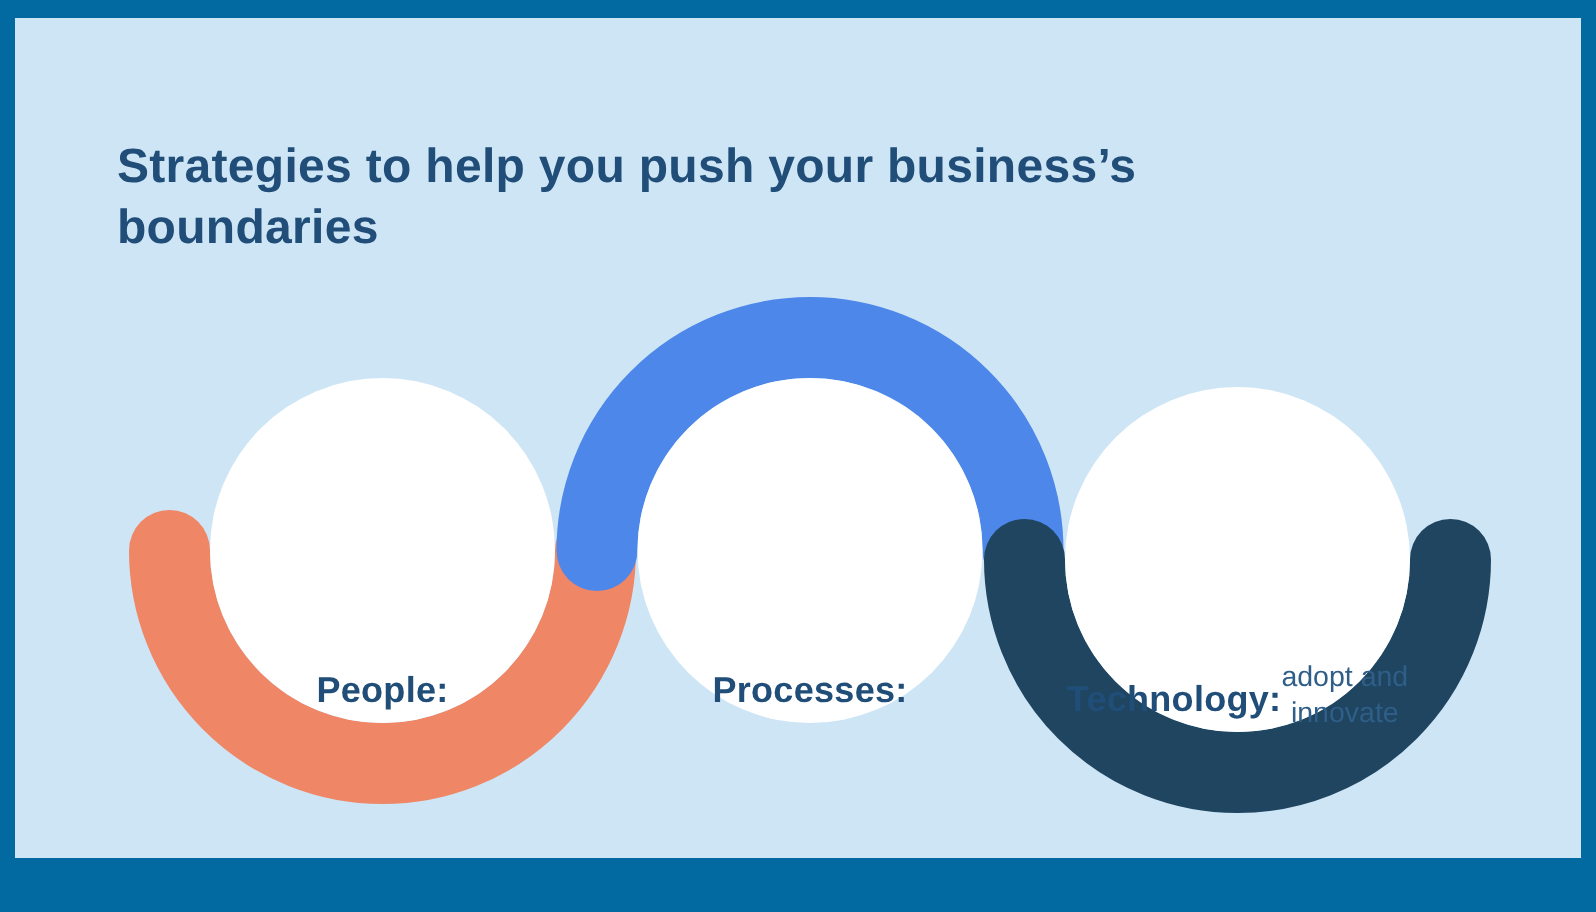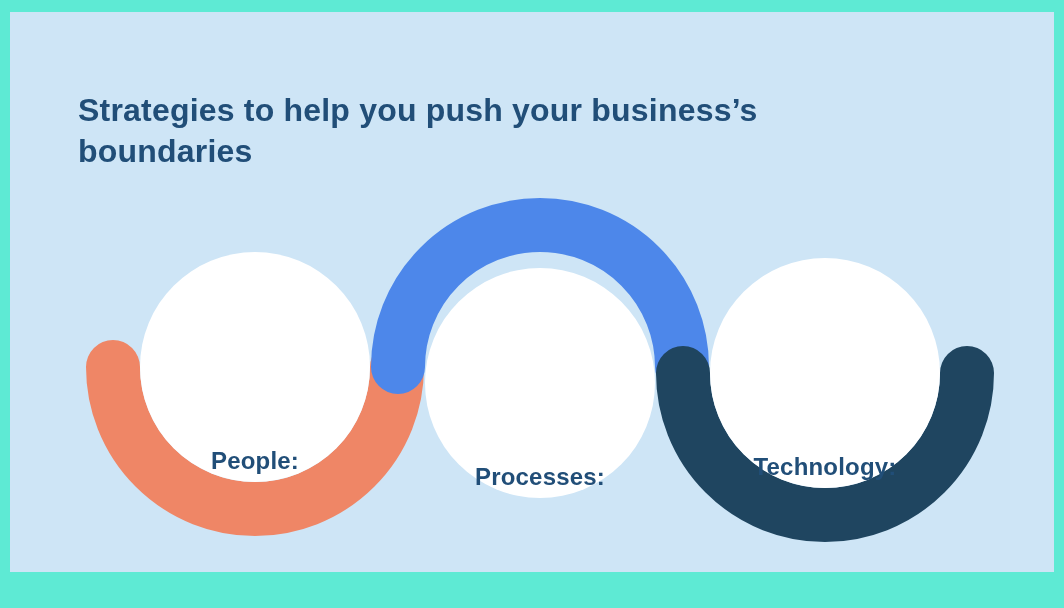--- a/index.html
+++ b/index.html
@@ -6,21 +6,21 @@
     --canvas_bg:#cee5f6;
     --title_text:#214e78;
     --arc_orange:#ef8666;
     --arc_blue:#4d87ea;
     --arc_navy:#1f4560;
     --circle_fill:#ffffff;
     --body_text:#2f5e88;
   }
   html,body{margin:0;padding:0;background:#000;}
   .stage{
-    position:relative;width:1064px;height:608px;background:#5eead4;overflow:hidden;
+    position:relative;width:1064px;height:608px;background:#0369a1;overflow:hidden;
     font-family:"Liberation Sans","DejaVu Sans",sans-serif;
   }
   .slide{
     position:absolute;left:10px;top:12px;width:1044px;height:560px;
     background:var(--canvas_bg);
   }
   .title{
     position:absolute;left:68px;top:78px;margin:0;
     font-size:32px;line-height:41px;font-weight:bold;
     color:var(--title_text);white-space:pre-line;letter-spacing:.2px;
@@ -30,21 +30,21 @@
   .arc-orange{stroke:var(--arc_orange);}
   .arc-blue{stroke:var(--arc_blue);}
   .arc-navy{stroke:var(--arc_navy);}
   .circle{
     position:absolute;width:230px;height:230px;border-radius:50%;
     background:var(--circle_fill);
     display:flex;flex-direction:row;align-items:flex-end;justify-content:center;
     text-align:center;
   }
   .c1{left:130px;top:240px;}
-  .c2{left:415px;top:256px;}
+  .c2{left:415px;top:240px;}
   .c3{left:700px;top:246px;}
   .step-heading{
     font-size:24px;font-weight:bold;color:var(--title_text);margin-bottom:7px;
     letter-spacing:.2px;
   }
   .step-body{
     font-size:19px;line-height:24px;color:var(--body_text);white-space:pre-line;
   }
 </style>
 </head>
@@ -65,16 +65,18 @@
     <div class="circle c1">
       <div class="step-heading">People:</div>
     </div>
 
     <div class="circle c2">
       <div class="step-heading">Processes:</div>
     </div>
 
     <div class="circle c3">
       <div class="step-heading">Technology:</div>
+      <div class="step-body">adopt and
+innovate</div>
     </div>
 
   </div>
 </div>
 
 </body></html>

